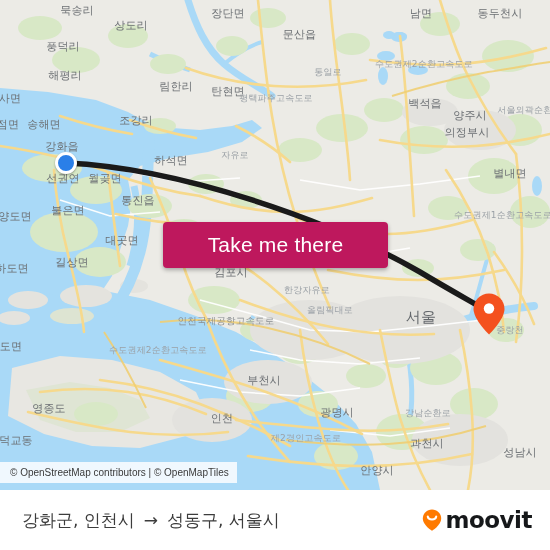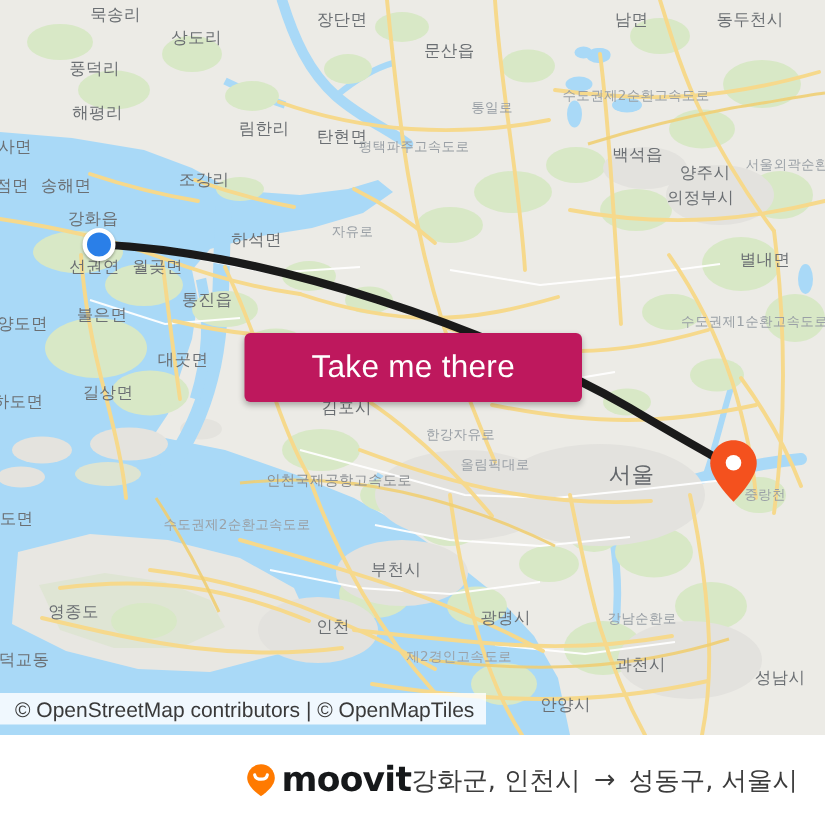--- a/index.html
+++ b/index.html
@@ -99,21 +99,21 @@
   
   #attribution-bar {
     position: absolute;
     left: 0;
     top: 462px;
     height: 21px;
     padding: 0 8px 0 10px;
     display: flex;
     align-items: center;
     background: rgba(255,255,255,0.82);
-    font-size: 14px;
+    font-size: 10px;
     color: #3a3a3a;
     font-family: "Liberation Sans", sans-serif;
     white-space: nowrap;
   }
 
   
   #footer {
     position: absolute;
     left: 0;
     top: 490px;
@@ -390,28 +390,28 @@
 
     <button id="take-me-there-button">Take me there</button>
 
     <div id="attribution-bar">
       <span>© OpenStreetMap contributors | © OpenMapTiles</span>
     </div>
 
   </div>
 
   <div id="footer">
+    <div id="route-summary">
+      <span>강화군, 인천시</span>
+      <span id="route-arrow-icon">→</span>
+      <span>성동구, 서울시</span>
+    </div>
     <div id="moovit-logo">
       <svg width="24" height="24" viewBox="0 0 24 24">
         <path d="M12 1.5 C6.9 1.5 2.8 5.6 2.8 10.7 C2.8 17 12 22.8 12 22.8
                  C12 22.8 21.2 17 21.2 10.7 C21.2 5.6 17.1 1.5 12 1.5 Z" fill="#ff7a00"></path>
         <path d="M7.8 8.6 C8.4 12.4 15.6 12.4 16.2 8.6" stroke="#ffffff" stroke-width="2.1" fill="none" stroke-linecap="round"></path>
       </svg>
       <span id="moovit-wordmark">moovit</span>
     </div>
-    <div id="route-summary">
-      <span>강화군, 인천시</span>
-      <span id="route-arrow-icon">→</span>
-      <span>성동구, 서울시</span>
-    </div>
   </div>
 
 </div>
 
 </body></html>

